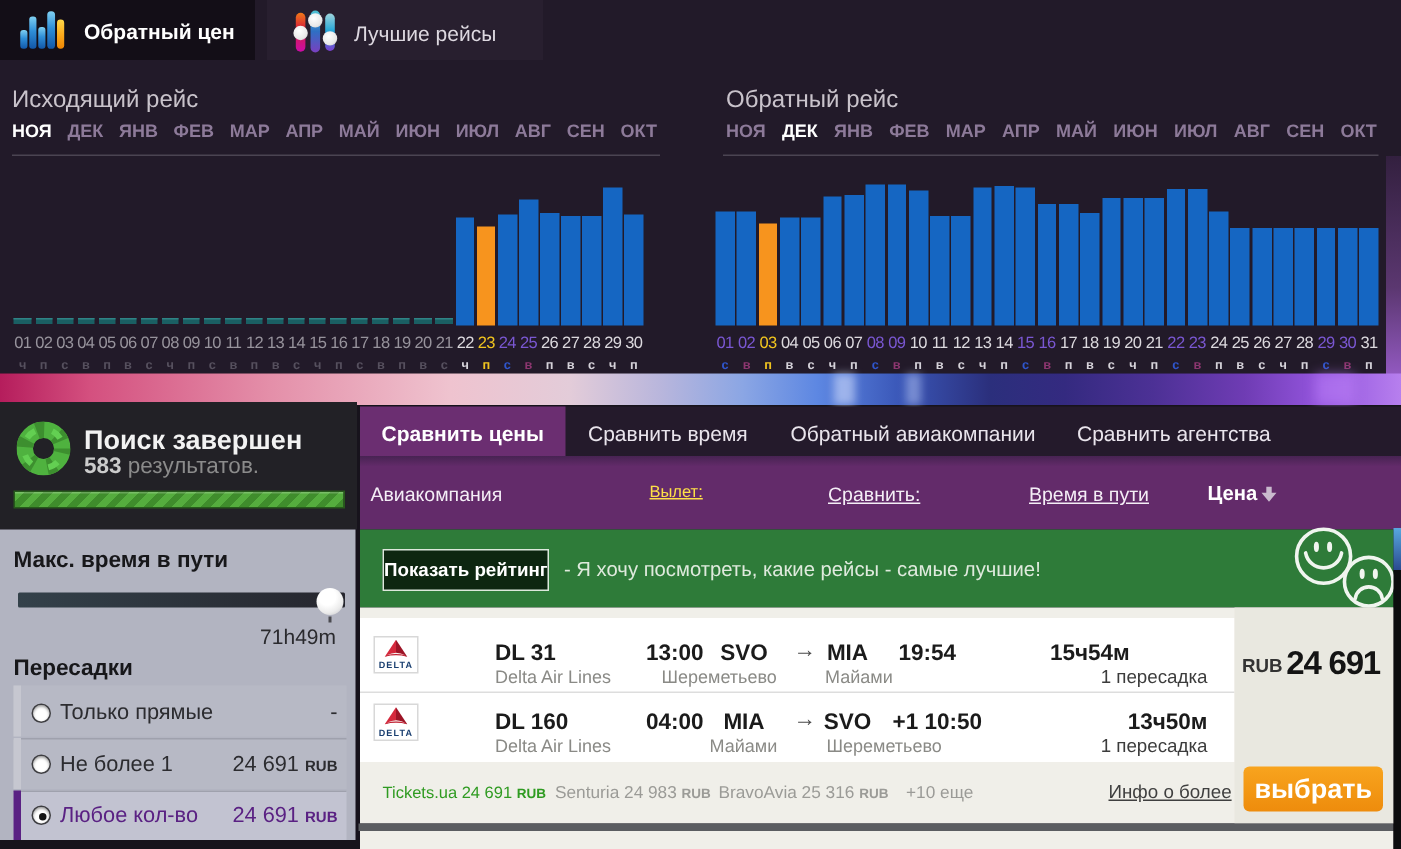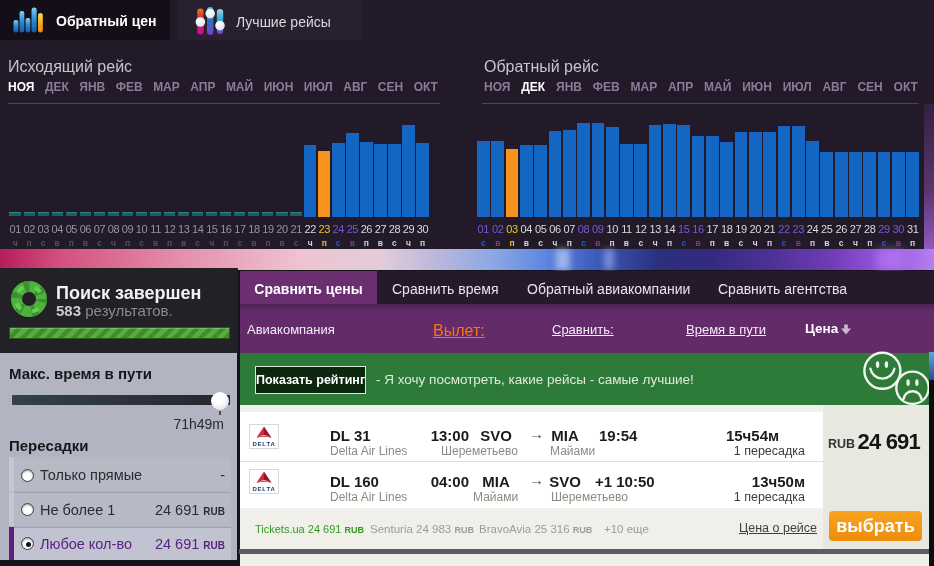--- a/index.html
+++ b/index.html
@@ -345,21 +345,21 @@
 
 <div class="abs" style="left:240px;top:271px;width:694px;height:33px;background:#241a2b"></div>
 <div class="abs" style="left:240px;top:271px;width:137px;height:33px;background:#6b2e71"></div>
 <div class="abs" style="left:240px;top:281px;width:137px;text-align:center;font-size:14px;font-weight:bold;color:#ffffff">Сравнить цены</div>
 <div class="abs" style="left:392px;top:281px;font-size:14px;color:#e9e4ec">Сравнить время</div>
 <div class="abs" style="left:527px;top:281px;font-size:14px;color:#e9e4ec">Обратный авиакомпании</div>
 <div class="abs" style="left:718px;top:281px;font-size:14px;color:#e9e4ec">Сравнить агентства</div>
 
 <div class="abs" style="left:240px;top:304px;width:694px;height:49px;background:linear-gradient(#472352 0,#632b6a 7px)"></div>
 <div class="abs" style="left:247px;top:322px;font-size:13px;color:#f4eef6;">Авиакомпания</div>
-<div class="abs" style="left:433px;top:322px;font-size:16px;color:#f97316;text-decoration:underline">Вылет:</div>
+<div class="abs" style="left:433px;top:322px;font-size:11px;color:#fde047;text-decoration:underline">Вылет:</div>
 <div class="abs" style="left:552px;top:322px;font-size:13px;color:#f4eef6;text-decoration:underline">Сравнить:</div>
 <div class="abs" style="left:686px;top:322px;font-size:13px;color:#f4eef6;text-decoration:underline">Время в пути</div>
 <div class="abs" style="left:805px;top:321px;font-size:13.5px;font-weight:bold;color:#ffffff">Цена</div>
 <svg class="abs" style="left:840px;top:324px" width="12" height="11" viewBox="0 0 12 11">
 <path d="M4.2 0.5 L7.8 0.5 L7.8 4.5 L11 4.5 L6 10.5 L1 4.5 L4.2 4.5 Z" fill="#c9bacd"></path>
   </svg>
 
 <div class="abs" style="left:240px;top:353px;width:689px;height:52px;background:#2e7b39"></div>
 <div class="abs" style="left:255px;top:366px;width:111px;height:28px;background:#0d2610;border:1px solid #dcE8dc;
  font-size:12.5px;font-weight:bold;color:#ffffff;text-align:center;line-height:26px;white-space:nowrap">Показать рейтинг</div>
@@ -390,21 +390,21 @@
 </svg>
 <div class="abs" style="left:330px;top:427px;font-size:15px;font-weight:bold;color:#1b1b1b">DL 31</div>
 <div class="abs" style="left:330px;top:444px;font-size:12px;color:#8a8a86">Delta Air Lines</div>
 <div class="abs" style="left:420px;top:427px;width:49px;text-align:right;font-size:15px;font-weight:bold;color:#1b1b1b">13:00</div>
 <div class="abs" style="left:476px;top:427px;width:40px;text-align:center;font-size:15px;font-weight:bold;color:#1b1b1b">SVO</div>
 <div class="abs" style="left:441px;top:444px;font-size:12px;color:#8a8a86">Шереметьево</div>
 <div class="abs" style="left:529px;top:425px;font-size:15px;color:#4a4a4a">→</div>
 <div class="abs" style="left:547px;top:427px;width:36px;text-align:center;font-size:15px;font-weight:bold;color:#1b1b1b">MIA</div>
 <div class="abs" style="left:550px;top:444px;font-size:12px;color:#8a8a86">Майами</div>
 <div class="abs" style="left:599px;top:427px;font-size:15px;font-weight:bold;color:#1b1b1b">19:54</div>
-<div class="abs" style="left:700px;top:427px;width:105px;text-align:center;font-size:15px;font-weight:bold;color:#1b1b1b">15ч54м</div>
+<div class="abs" style="left:700px;top:427px;width:105px;text-align:left;font-size:15px;font-weight:bold;color:#1b1b1b">15ч54м</div>
 <div class="abs" style="left:700px;top:444px;width:105px;text-align:right;font-size:12.5px;color:#3c3c3c">1 пересадка</div>
 
 <div class="abs" style="left:249px;top:469px;width:30px;height:25px;background:#ffffff;border:1px solid #d8d8d8"></div>
 <svg class="abs" style="left:250px;top:470px" width="28" height="23" viewBox="0 0 28 23">
   <path d="M14 1.5 L21.5 12.8 L14 10.4 Z" fill="#9c1426"></path>
   <path d="M14 1.5 L6.5 12.8 L14 10.4 Z" fill="#d5283c"></path>
   <path d="M6.5 12.8 Q14 7.6 21.5 12.8 Q14 10.9 6.5 12.8 Z" fill="#c12234"></path>
   <path d="M7.8 11.9 Q14 8.4 20.2 11.9 Q14 10.2 7.8 11.9 Z" fill="#f6f0ee"></path>
   <text x="14" y="20.5" text-anchor="middle" font-size="6" font-weight="bold" fill="#1a3f70" letter-spacing="0.8">DELTA</text>
 </svg>
@@ -417,21 +417,21 @@
 <div class="abs" style="left:547px;top:473px;width:36px;text-align:center;font-size:15px;font-weight:bold;color:#1b1b1b">SVO</div>
 <div class="abs" style="left:551px;top:490px;font-size:12px;color:#8a8a86">Шереметьево</div>
 <div class="abs" style="left:595px;top:473px;font-size:15px;font-weight:bold;color:#1b1b1b">+1 10:50</div>
 <div class="abs" style="left:700px;top:473px;width:105px;text-align:right;font-size:15px;font-weight:bold;color:#1b1b1b">13ч50м</div>
 <div class="abs" style="left:700px;top:490px;width:105px;text-align:right;font-size:12.5px;color:#3c3c3c">1 пересадка</div>
 
 <div class="abs" style="left:255px;top:523px;font-size:11px;color:#2f9b21;white-space:nowrap">Tickets.ua 24 691 <span style="font-size:9px;font-weight:bold">RUB</span></div>
 <div class="abs" style="left:370px;top:523px;font-size:11.5px;color:#9b9b97;white-space:nowrap">Senturia 24 983 <span style="font-size:9px;font-weight:bold">RUB</span></div>
 <div class="abs" style="left:479px;top:523px;font-size:11.5px;color:#9b9b97;white-space:nowrap">BravoAvia 25 316 <span style="font-size:9px;font-weight:bold">RUB</span></div>
 <div class="abs" style="left:604px;top:523px;font-size:11.5px;color:#9b9b97">+10 еще</div>
-<div class="abs" style="left:739px;top:521px;font-size:12.5px;color:#3f3f3f;text-decoration:underline">Цена о рейсе</div>
+<div class="abs" style="left:739px;top:521px;font-size:12.5px;color:#3f3f3f;text-decoration:underline">Инфо о более</div>
 
 <div class="abs" style="left:828px;top:437px;font-size:12.5px;font-weight:bold;color:#333333">RUB</div>
 <div class="abs" style="left:845px;top:429px;width:75px;text-align:right;font-size:22px;font-weight:bold;color:#141414;letter-spacing:-0.8px;white-space:nowrap">24 691</div>
 <div class="abs" style="left:829px;top:511px;width:93px;height:30px;border-radius:4px;
  background:linear-gradient(#f8a41e,#ee8c0c);font-size:18px;font-weight:bold;color:#ffffff;
  text-align:center;line-height:30px">выбрать</div>
 
 <div class="abs" style="left:239px;top:549px;width:690px;height:5px;background:#5b5d61"></div>
 <div class="abs" style="left:240px;top:554px;width:689px;height:12px;background:#f0efe9"></div>
 <div class="abs" style="left:929px;top:352px;width:5px;height:28px;background:linear-gradient(#58a8e0,#2a4a90)"></div>

